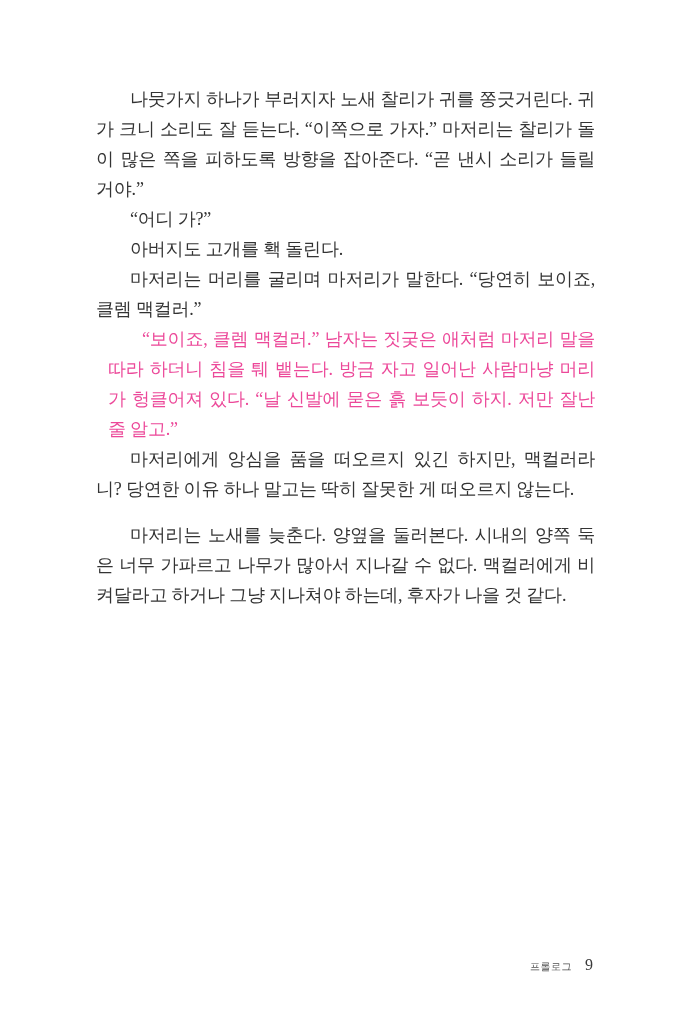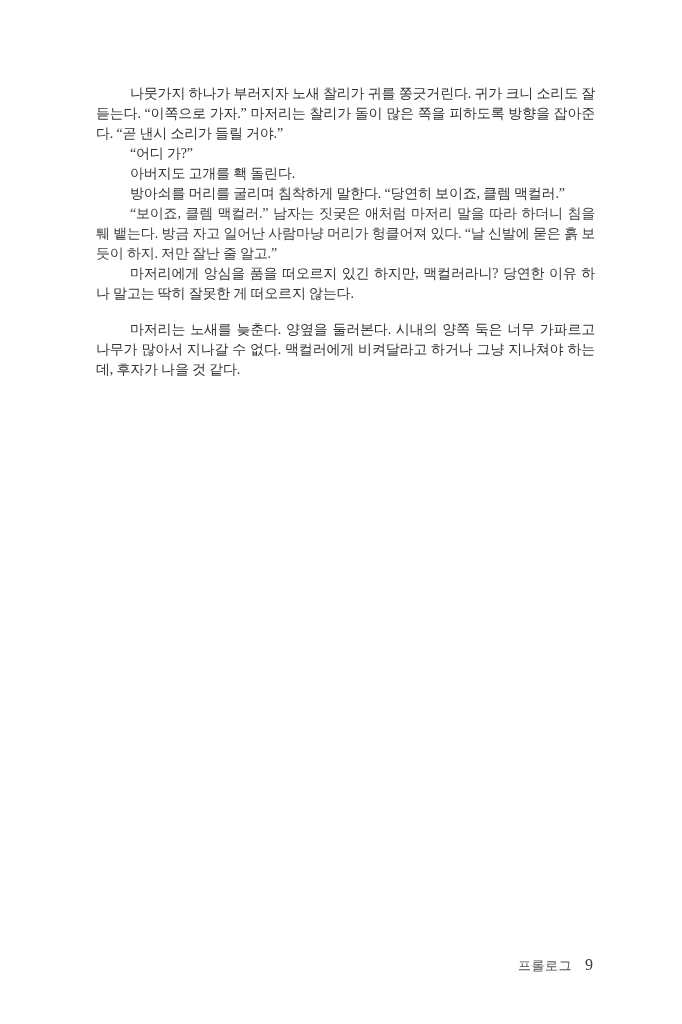--- a/index.html
+++ b/index.html
@@ -17,57 +17,57 @@
   }
   .text-block {
     position: absolute;
     left: 96px;
     top: 84px;
     width: 499px;
   }
   .body-para {
     margin: 0;
     padding: 0;
-    font-size: 14px;
-    line-height: 20px;
+    font-size: 18px;
+    line-height: 30px;
     color: #333333;
     text-align: justify;
     text-indent: 34px;
     word-break: break-all;
     overflow-wrap: anywhere;
     letter-spacing: -0.2px;
   }
   .footer {
     position: absolute;
     top: 956px;
     right: 89px;
     display: flex;
     align-items: baseline;
   }
   .footer-chapter {
-    font-size: 13px;
+    font-size: 10px;
     letter-spacing: 0.5px;
     color: #4f4f4f;
     margin-right: 13px;
   }
   .footer-pagenum {
     font-size: 16px;
     color: #3a3a3a;
   }
 </style>
 </head>
 <body style="background: rgb(255, 255, 255);">
 
 <div class="page">
   <div class="text-block">
     <p class="body-para" style="color: rgb(51, 51, 51);">나뭇가지 하나가 부러지자 노새 찰리가 귀를 쫑긋거린다. 귀가 크니 소리도 잘 듣는다. “이쪽으로 가자.” 마저리는 찰리가 돌이 많은 쪽을 피하도록 방향을 잡아준다. “곧 낸시 소리가 들릴 거야.”</p>
     <p class="body-para" style="color: rgb(51, 51, 51);">“어디 가?”</p>
     <p class="body-para" style="color: rgb(51, 51, 51);">아버지도 고개를 홱 돌린다.</p>
-    <p class="body-para" style="color: rgb(51, 51, 51);">방아쇠를 머리를 굴리며 침착하게 말한다. “당연히 보이죠, 클렘 맥컬러.”</p>
-    <p class="body-para" style="color: #404040;">“보이죠, 클렘 맥컬러.” 남자는 짓궂은 애처럼 마저리 말을 따라 하더니 침을 퉤 뱉는다. 방금 자고 일어난 사람마냥 머리가 헝클어져 있다. “날 신발에 묻은 흙 보듯이 하지. 저만 잘난 줄 알고.”</p>
+    <p class="body-para" style="color: rgb(51, 51, 51);">마저리는 머리를 굴리며 마저리가 말한다. “당연히 보이죠, 클렘 맥컬러.”</p>
+    <p class="body-para" style="color: #ec4899; margin-left: 12px;">“보이죠, 클렘 맥컬러.” 남자는 짓궂은 애처럼 마저리 말을 따라 하더니 침을 퉤 뱉는다. 방금 자고 일어난 사람마냥 머리가 헝클어져 있다. “날 신발에 묻은 흙 보듯이 하지. 저만 잘난 줄 알고.”</p>
     <p class="body-para" style="color: rgb(51, 51, 51);">마저리에게 앙심을 품을 떠오르지 있긴 하지만, 맥컬러라니? 당연한 이유 하나 말고는 딱히 잘못한 게 떠오르지 않는다.</p>
     <p class="body-para" style="color: rgb(51, 51, 51); margin-top: 16px;">마저리는 노새를 늦춘다. 양옆을 둘러본다. 시내의 양쪽 둑은 너무 가파르고 나무가 많아서 지나갈 수 없다. 맥컬러에게 비켜달라고 하거나 그냥 지나쳐야 하는데, 후자가 나을 것 같다.</p>
   </div>
 
   <div class="footer">
     <span class="footer-chapter" style="color: rgb(79, 79, 79);">프롤로그</span>
     <span class="footer-pagenum">9</span>
   </div>
 </div>
 

